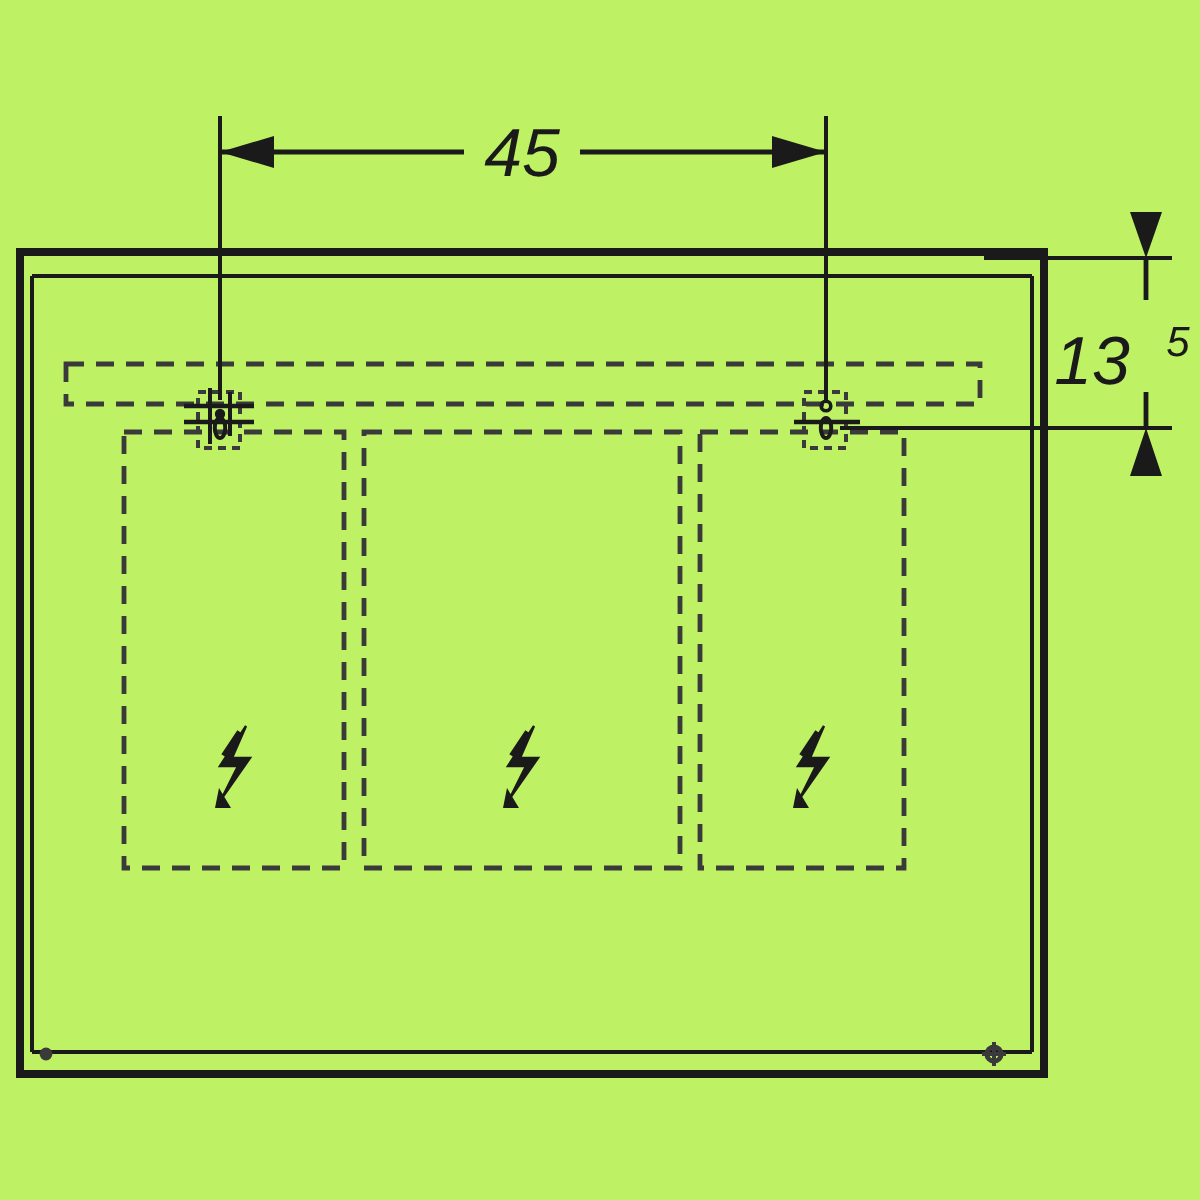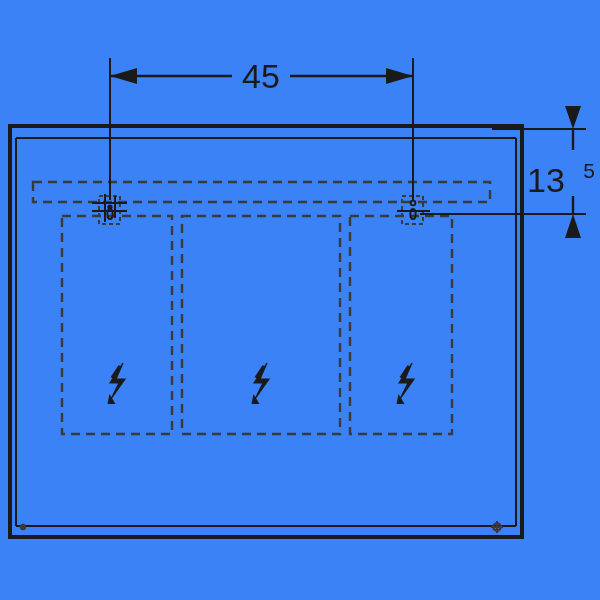--- a/index.html
+++ b/index.html
@@ -7,22 +7,23 @@
     padding: 0;
     background: #ffffff;
   }
   body {
     font-family: "Liberation Sans", sans-serif;
   }
   #drawing-root {
     position: relative;
     width: 600px;
     height: 600px;
-    background: #3b82f6;
+    background: #bef264;
     overflow: hidden;
+    font-style: italic;
   }
   #drawing-svg {
     position: absolute;
     left: 0;
     top: 0;
     width: 600px;
     height: 600px;
     display: block;
   }
   .dim-text {

